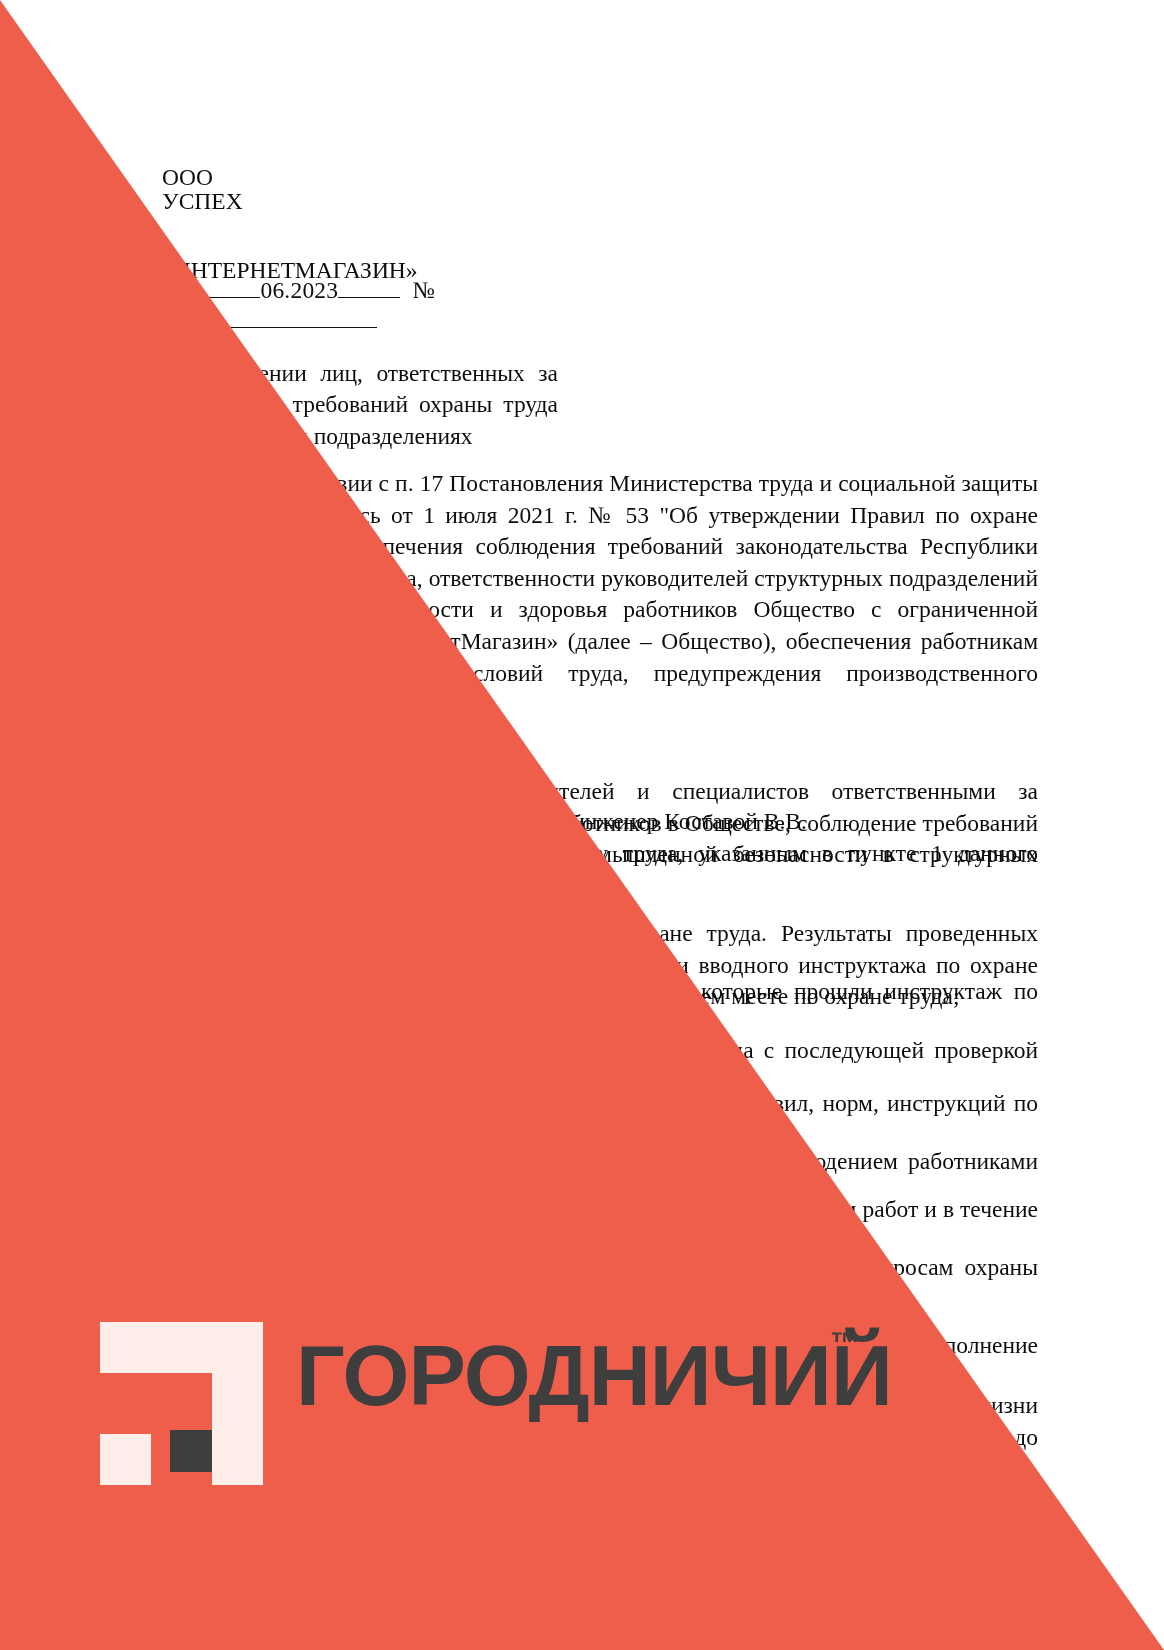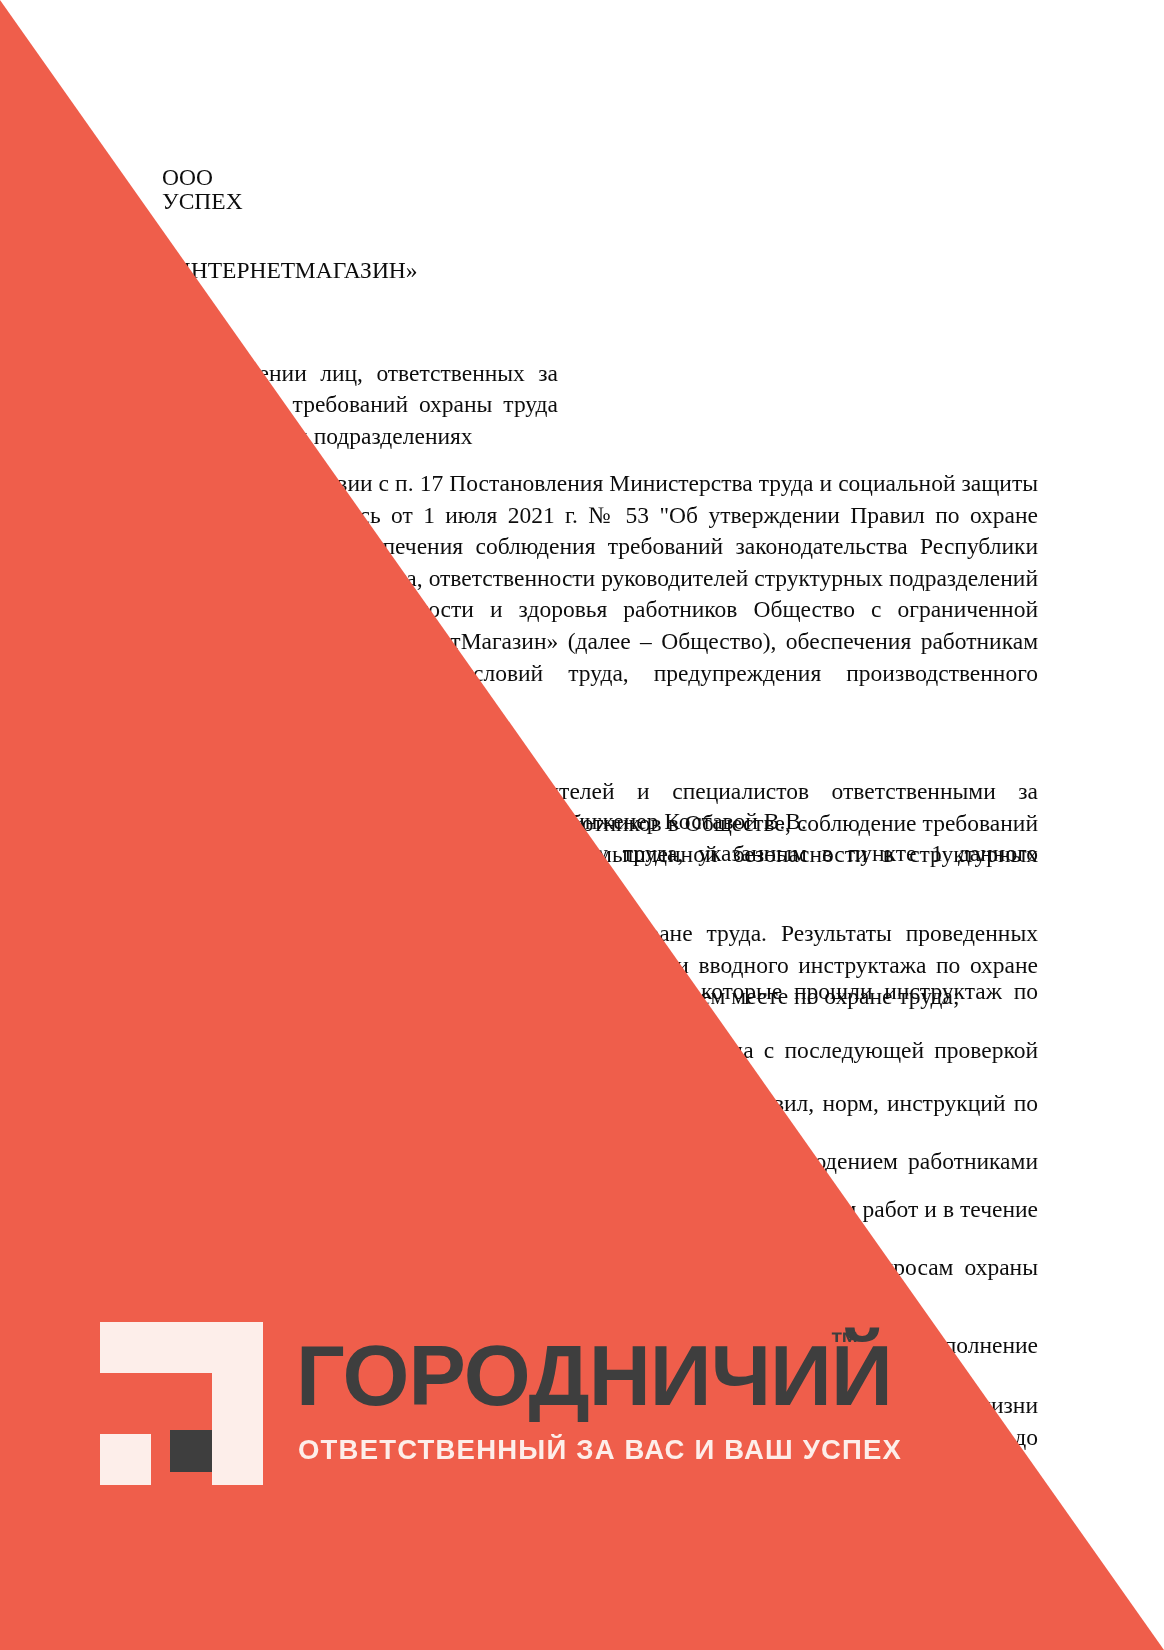--- a/index.html
+++ b/index.html
@@ -215,20 +215,23 @@
 
   <div class="doc">
 
     <div class="block hdr-org">
       <div>ООО</div>
       <div>«ИНТЕРНЕТМАГАЗИН»</div>
     </div>
 
     <div class="block hdr-prikaz">УСПЕХ</div>
 
+    <div class="block dateline">
+      <span class="rule rule-d"></span><span>06.2023</span><span class="rule rule-d"></span>&nbsp;&nbsp;<span>№</span>&nbsp;&nbsp;<span class="rule rule-n"></span>
+    </div>
 
     <div class="block city">ск</div>
 
     <div class="block subject">О назначении лиц, ответственных за соблюдение требований охраны труда в структурных подразделениях</div>
 
     <div class="block para p1">В соответствии с п. 17 Постановления Министерства труда и социальной защиты Республики Беларусь от 1 июля 2021 г. № 53 "Об утверждении Правил по охране труда", в целях обеспечения соблюдения требований законодательства Республики Беларусь об охране труда, ответственности руководителей структурных подразделений за обеспечение безопасности и здоровья работников Общество с ограниченной ответственностью «ИнтернетМагазин» (далее – Общество), обеспечения работникам здоровых и безопасных условий труда, предупреждения производственного травматизма,</div>
     <div class="block para p2">ПРИКАЗЫВАЮ:</div>
     <div class="block para p3">1. Назначить следующих руководителей и специалистов ответственными за обеспечение безопасности и здоровья работников в Обществе, соблюдение требований правил и норм по охране труда и промышленной безопасности в структурных подразделениях:</div>
     <div class="block para p4">1.1. В производственном цехе – главный инженер Коставой В.В.</div>
     <div class="block para p5">2. Лицам, ответственным за охрану труда, указанным в пункте 1 данного приказа, обеспечить:</div>
@@ -253,16 +256,15 @@
         <path d="M0 0 H163 V163 H112 V51 H0 Z" fill="#fdeeea"></path>
 
         <rect x="0" y="112" width="51" height="51" fill="#fdeeea"></rect>
 
         <rect x="70" y="108" width="42" height="42" fill="#3e3e3e"></rect>
       </svg>
     </div>
 
     <div class="brand-name">ГОРОДНИЧИЙ</div>
     <div class="brand-tm">™</div>
-    <div class="brand-tagline">ОТВЕТСТВЕННЫЙ ЗА ВАС И ВАШ УСПЕХ</div>
   </div>
 
 </div>
 
 </body></html>

